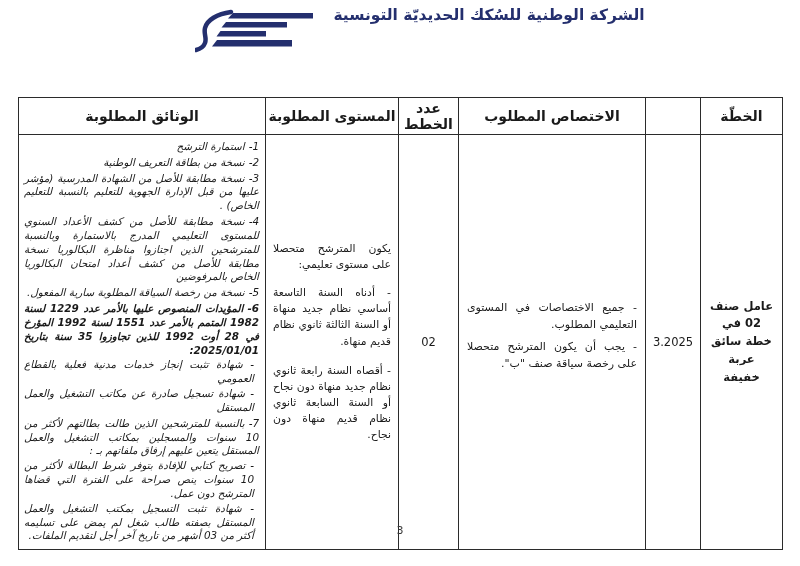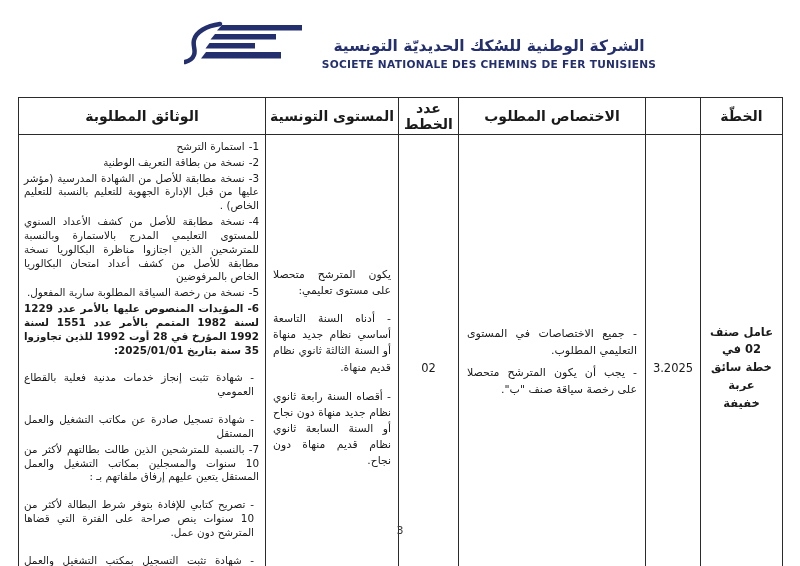--- a/index.html
+++ b/index.html
@@ -7,22 +7,22 @@
     width: 800px; height: 566px;
     background: #ffffff;
     font-family: "DejaVu Sans", sans-serif;
     color: #1a1a1a;
     overflow: hidden;
   }
   .page { position: relative; width: 800px; height: 566px; background: #fff; }
 
   
   .doc-header {
-    position: absolute; top: 18px; left: 0; width: 100%;
-    display: flex; justify-content: center; align-items: flex-end; gap: 16px; padding-left: 40px;
+    position: absolute; top: 6px; left: 0; width: 100%;
+    display: flex; justify-content: center; align-items: flex-start; gap: 16px; padding-left: 40px;
   }
   .logo-box { width: 122px; height: 52px; flex: 0 0 auto; }
   .brand-text { display: flex; flex-direction: column; align-items: center; }
   .brand-ar {
     color: #242f6e; font-weight: bold; font-size: 15.5px; line-height: 1.25;
     direction: rtl;
   }
   .brand-fr {
     color: #242f6e; font-weight: bold; font-size: 10.6px; letter-spacing: 0.3px;
     margin-top: 2px;
@@ -63,24 +63,24 @@
   .cell-count { text-align: center; font-size: 11.5px; }
   .cell-edu { padding: 0 7px; font-size: 10.8px; line-height: 1.5; text-align: justify; }
   .edu-intro { margin-bottom: 12px; }
   .cell-edu .edu-item { margin-bottom: 13px; }
   .cell-edu .edu-item:last-child { margin-bottom: 0; }
 
   .cell-docs {
     vertical-align: top; padding: 5px 6px 4px 5px;
     font-size: 10.4px; line-height: 1.33; text-align: justify;
   }
-  .doc-item { margin-bottom: 2px; }
+  .doc-item { margin-bottom: 2px; font-style: italic; }
   .doc-item.bold .doc-num, .doc-item.bold .doc-text { font-weight: bold; }
   .doc-num { padding-left: 4px; }
-  .doc-sub { padding-right: 5px; margin-top: 14px; }
+  .doc-sub { padding-right: 5px; margin-top: 1px; }
 
   
   .page-number {
     position: absolute; top: 524px; left: 0; width: 100%;
     text-align: center; font-size: 11px; color: #3a3a3a;
   }
 </style>
 </head>
 <body>
 
@@ -93,40 +93,39 @@
           <polygon points="38,7 118,7 118,12.5 33,12.5"></polygon>
           <polygon points="31,16 92,16 92,21.5 26.5,21.5"></polygon>
           <polygon points="25.5,25 71,25 71,30.5 21.5,30.5"></polygon>
           <polygon points="22,34 97,34 97,40.5 17,40.5"></polygon>
         </g>
         <path d="M36,6 C22,8 12,14 10,22 C8.5,28 12,32 10,37 C8.5,41 5,43 1,44" fill="none" stroke="#242f6e" stroke-width="4.5" stroke-linecap="round"></path>
       </svg>
     </div>
     <div class="brand-text">
       <div class="brand-ar">الشركة الوطنية للسُكك الحديديّة التونسية</div>
-      <div class="brand-fr">SOCIETE NATIONALE DES CHEMINS DE FER TUNISIENS</div>
     </div>
   </div>
 
   <table class="main-table" dir="rtl">
     <colgroup>
       <col class="col-plan">
         <col class="col-date">
         <col class="col-spec">
       <col class="col-count">
         <col class="col-edu">
         <col class="col-docs">
     </colgroup>
     <tbody>
       <tr class="head-row">
         <th>الخطّة</th>
         <th></th>
         <th>الاختصاص المطلوب</th>
         <th>عدد الخطط</th>
-        <th>المستوى التونسية</th>
+        <th>المستوى المطلوبة</th>
         <th>الوثائق المطلوبة</th>
       </tr>
       <tr class="body-row">
         <td class="cell-plan">عامل صنف 02 في خطة سائق عربة خفيفة</td>
         <td class="cell-date">3.2025</td>
         <td class="cell-spec">
           <div>
 
               <div class="spec-item">- جميع الاختصاصات في المستوى التعليمي المطلوب.</div>
 

